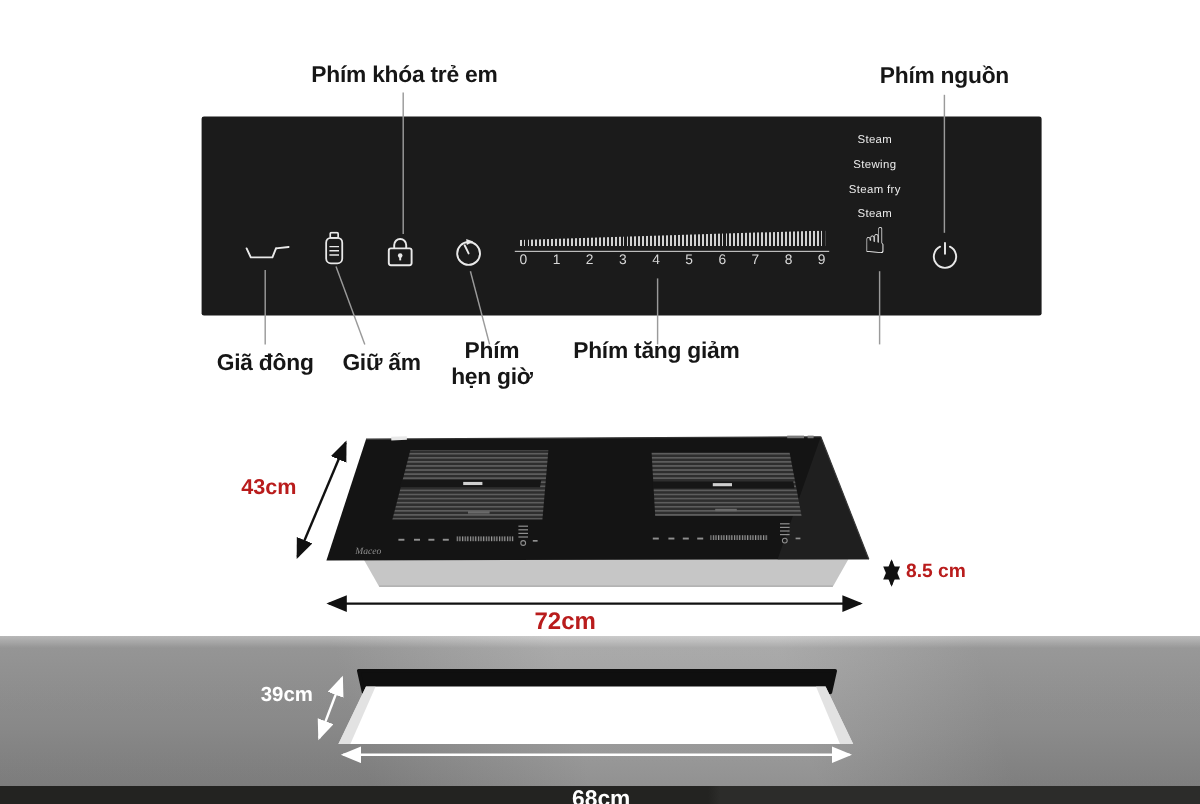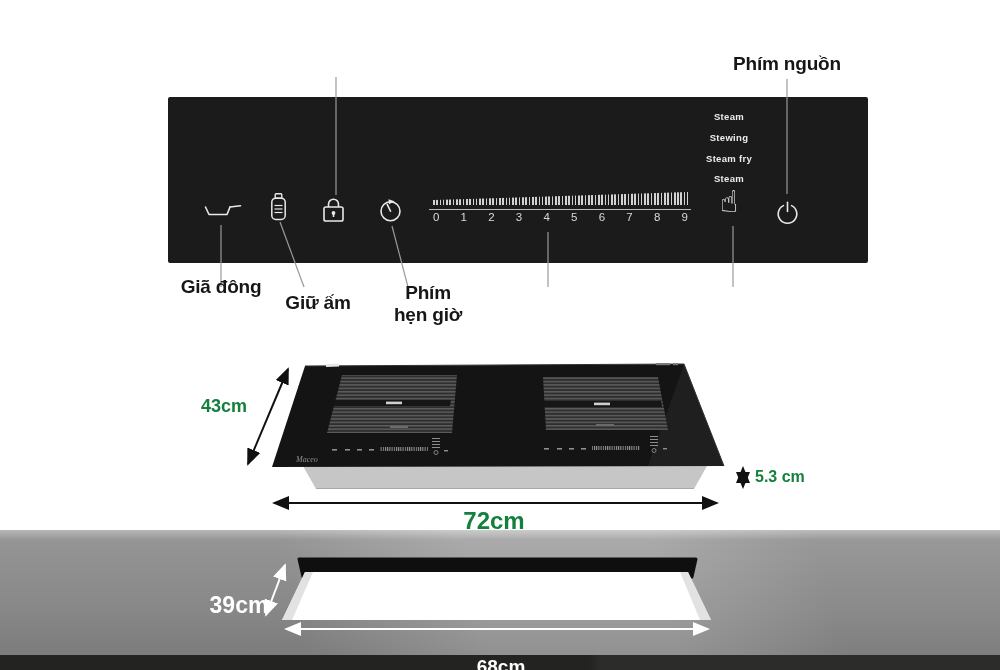--- a/index.html
+++ b/index.html
@@ -9,32 +9,32 @@
   .counter{position:absolute;left:0;top:530px;width:1000px;height:140px;
            background:linear-gradient(180deg,#c6c6c6 0px,#a0a0a0 10px,#929292 55%,#858585 90%,#7f7f7f 100%);}
   .counter::after{content:"";position:absolute;inset:0;
            background:linear-gradient(75deg,rgba(0,0,0,.07) 0 30%,rgba(255,255,255,.10) 48% 66%,rgba(0,0,0,.05) 82%);}
   .counter-edge{position:absolute;left:0;top:655px;width:1000px;height:15px;
            background:linear-gradient(90deg,#232321 0 59%,#2c2c2a 60% 100%);}
   
   .panel{position:absolute;left:168px;top:97px;width:700px;height:166px;background:#1b1b1b;border-radius:2px;}
   .panel .icon{position:absolute;}
   .menu-item{position:absolute;width:90px;text-align:center;color:#ececec;font-size:9.5px;
-             letter-spacing:.3px;font-weight:700;}
+             letter-spacing:.3px;font-weight:400;}
   .hand{position:absolute;color:#ffffff;font-size:30px;line-height:1;}
   .ramp{position:absolute;left:265px;top:95px;width:255px;height:13px;
         clip-path:polygon(0 62%,100% 0,100% 100%,0 100%);
         background:repeating-linear-gradient(90deg,#d2d2d2 0 1.6px,rgba(0,0,0,0) 1.6px 3.3px);}
   .slider-line{position:absolute;left:261px;top:112px;width:262px;height:1px;background:#bdbdbd;}
   .levels{position:absolute;left:265px;top:114px;width:255px;display:flex;justify-content:space-between;
           color:#d8d8d8;font-size:11.5px;font-weight:400;}
   
   .lbl{position:absolute;font-weight:600;color:#161616;text-align:center;font-size:19px;line-height:1.14;
        letter-spacing:-.2px;z-index:6;}
-  .dim{position:absolute;font-weight:700;color:#15803d;text-align:center;z-index:6;}
+  .dim{position:absolute;font-weight:700;color:#b91c1c;text-align:center;z-index:6;}
   .dim.white{color:#ffffff;}
   
   .overlay{position:absolute;left:0;top:0;z-index:5;pointer-events:none;}
 </style>
 </head>
 <body>
 
 <div class="stage">
 
   <div class="counter"></div>
@@ -185,31 +185,33 @@
       <polygon points="305,572 688,572 711,620 282,620" fill="#ffffff"></polygon>
       <polygon points="305,572 313,572 292,620 282,620" fill="#d8d8d8" opacity="0.75"></polygon>
       <polygon points="680,572 688,572 711,620 700,620" fill="#d8d8d8" opacity="0.75"></polygon>
       <g stroke="#fff" stroke-width="2">
         <line x1="285" y1="565" x2="266" y2="615" marker-start="url(#ah-w)" marker-end="url(#ah-w)"></line>
         <line x1="286" y1="629" x2="708" y2="629" marker-start="url(#ah-w)" marker-end="url(#ah-w)"></line>
       </g>
     </g>
   </svg>
 
+  <div class="lbl" style="left:257px;top:52px;width:160px">Phím khóa trẻ em</div>
   <div class="lbl" style="left:727px;top:53px;width:120px">Phím nguồn</div>
 
-  <div class="lbl" style="left:161px;top:276px;width:120px">Giã đông</div>
+  <div class="lbl" style="left:161px;top:292px;width:120px">Giã đông</div>
   <div class="lbl" style="left:258px;top:292px;width:120px">Giữ ấm</div>
-  <div class="lbl" style="left:368px;top:282px;width:120px">
+  <div class="lbl" style="left:350px;top:282px;width:120px">
     <div>Phím</div>
     <div>hẹn giờ</div>
   </div>
   <div class="lbl" style="left:467px;top:282px;width:160px">
+    <div>Phím tăng giảm</div>
   </div>
 
   <div class="dim" style="left:186px;top:396px;width:76px;font-size:18px">43cm</div>
-  <div class="dim" style="left:444px;top:507px;width:100px;font-size:24px">72cm</div>
-  <div class="dim" style="left:755px;top:468px;width:80px;font-size:16px;text-align:left">5.3 cm</div>
-
-  <div class="dim white" style="left:199px;top:592px;width:80px;font-size:23px">39cm</div>
+  <div class="dim" style="left:421px;top:507px;width:100px;font-size:20px">72cm</div>
+  <div class="dim" style="left:755px;top:468px;width:80px;font-size:16px;text-align:left">8.5 cm</div>
+
+  <div class="dim white" style="left:199px;top:569px;width:80px;font-size:17px">39cm</div>
   <div class="dim white" style="left:451px;top:656px;width:100px;font-size:19px">68cm</div>
 
 </div>
 
 </body></html>

